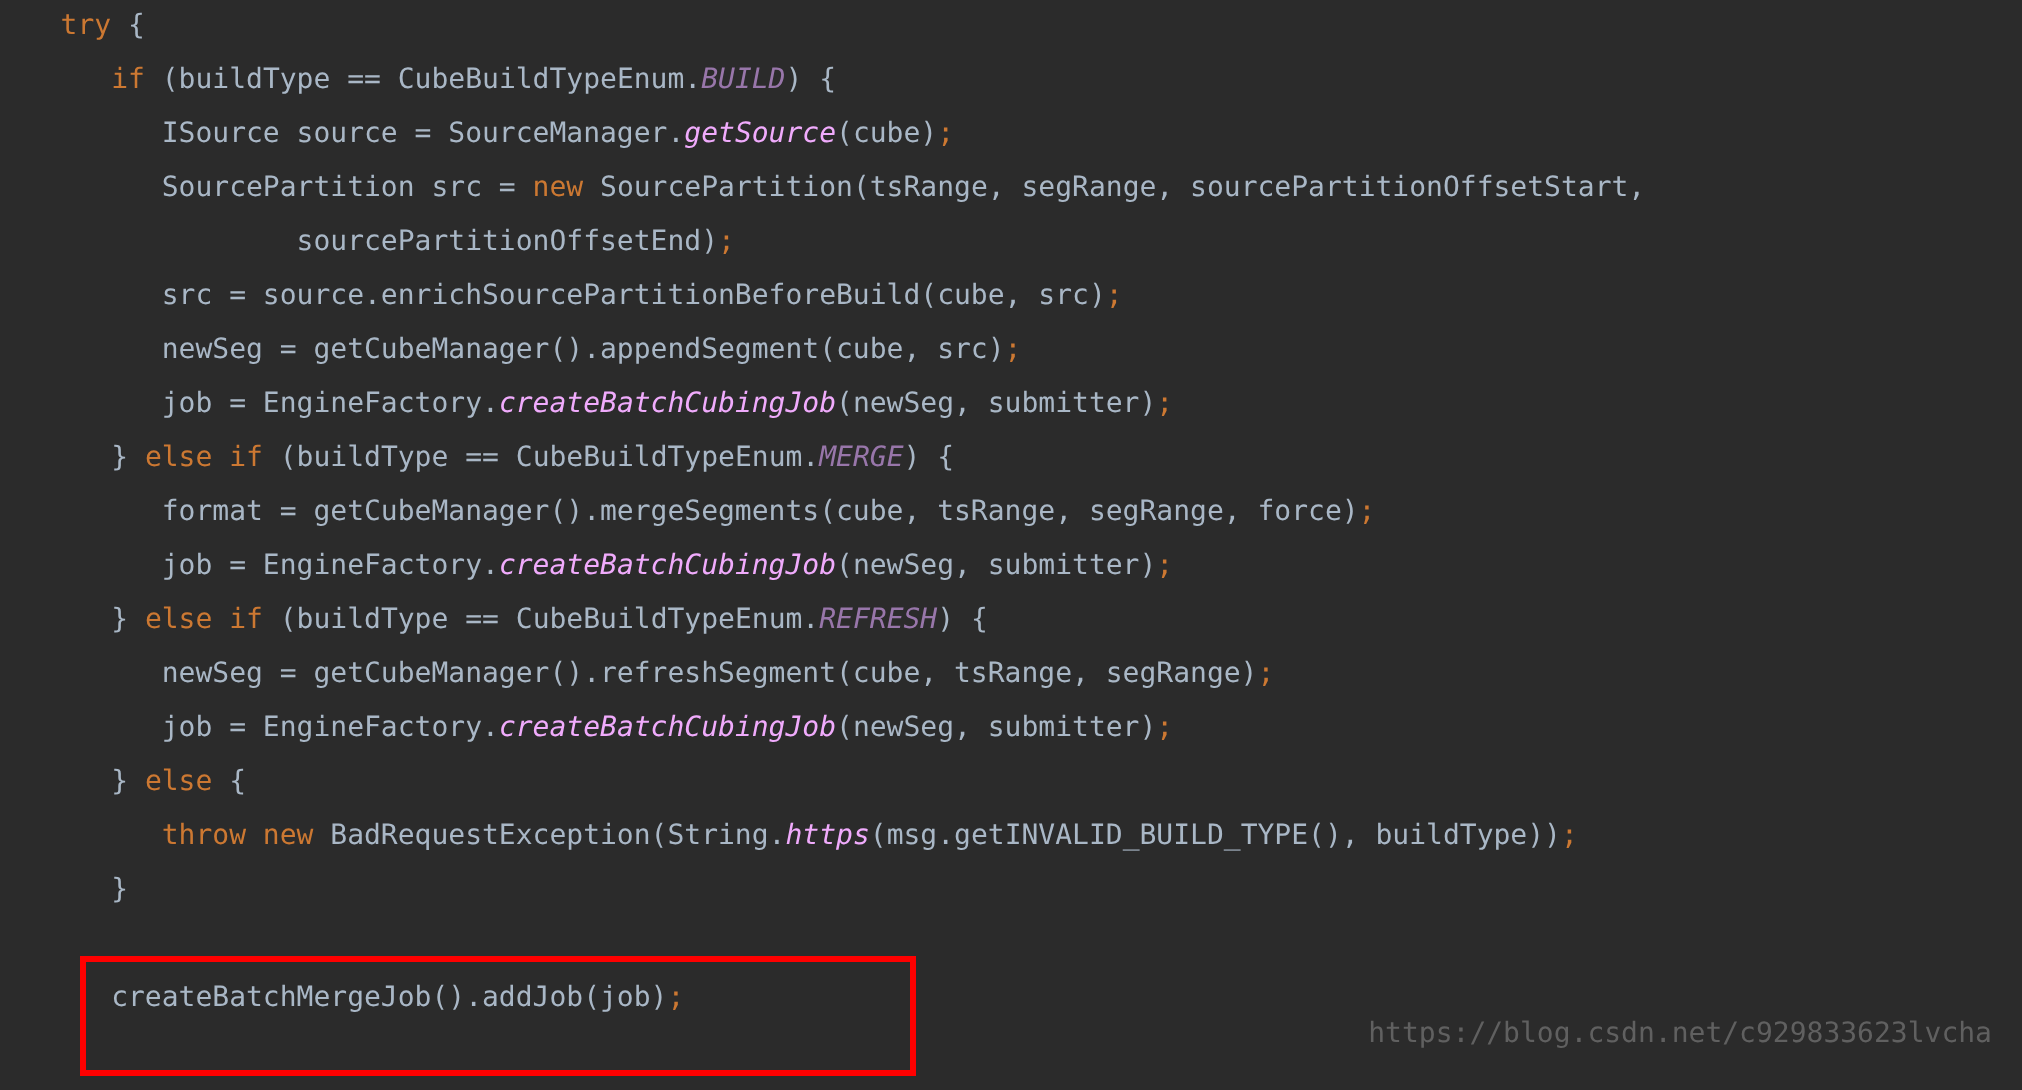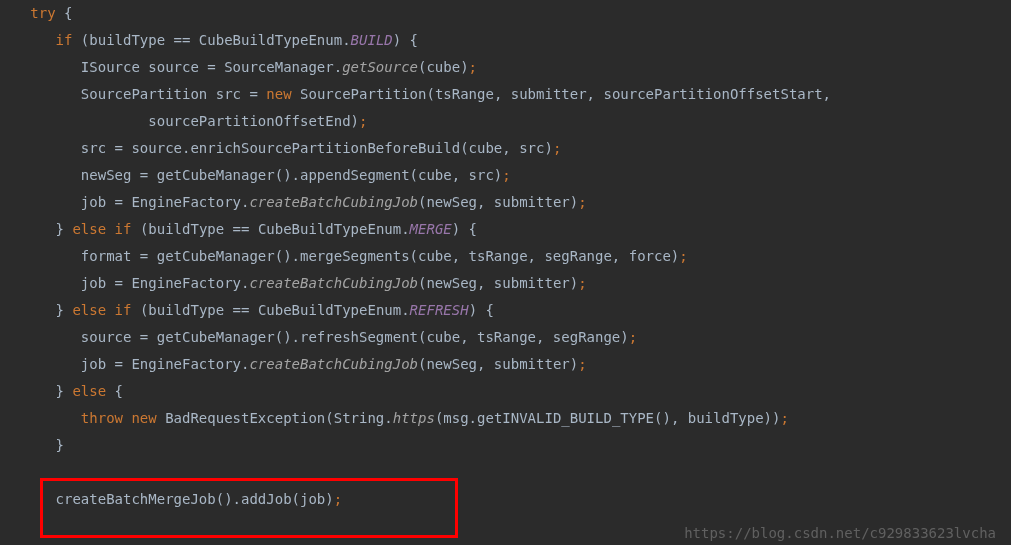--- a/index.html
+++ b/index.html
@@ -18,53 +18,53 @@
       overflow: hidden;
       position: relative;
     }
     pre {
       font-family: inherit;
       white-space: pre;
       line-height: 27px;
       padding-left: 5px;
     }
     .kw { color: #cc7832; }
-    .mtd-call { color: #a3a3a3; font-style: italic; }
+    .mtd-call { color: #f0abfc; font-style: italic; }
     .enum-val { color: #9876aa; font-style: italic; margin-top: 40px; }
     .semi { color: #cc7832; }
     .highlight-box {
       position: absolute;
       border: 3px solid #ff0000;
       pointer-events: none;
     }
     .watermark {
       position: absolute;
-      bottom: 4px;
+      bottom: 20px;
       right: 15px;
       color: #606060;
       font-size: 14px;
       font-family: 'Consolas', 'Monaco', monospace;
     }
   </style>
 </head>
 <body>
 
 <pre><span class="kw">   try</span> {
 <span>      </span><span class="kw">if</span><span> (buildType == CubeBuildTypeEnum.</span><span class="enum-val">BUILD</span><span>) {</span>
 <span>         ISource source = SourceManager.</span><span class="mtd-call">getSource</span><span>(cube)</span><span class="semi">;</span>
-<span>         SourcePartition src = </span><span class="kw">new</span><span> SourcePartition(tsRange, submitter, sourcePartitionOffsetStart,</span>
+<span>         SourcePartition src = </span><span class="kw">new</span><span> SourcePartition(tsRange, segRange, sourcePartitionOffsetStart,</span>
 <span>                 sourcePartitionOffsetEnd)</span><span class="semi">;</span>
 <span>         src = source.enrichSourcePartitionBeforeBuild(cube, src)</span><span class="semi">;</span>
 <span>         newSeg = getCubeManager().appendSegment(cube, src)</span><span class="semi">;</span>
 <span>         job = EngineFactory.</span><span class="mtd-call">createBatchCubingJob</span><span>(newSeg, submitter)</span><span class="semi">;</span>
 <span>      } </span><span class="kw">else if</span><span> (buildType == CubeBuildTypeEnum.</span><span class="enum-val">MERGE</span><span>) {</span>
 <span>         format = getCubeManager().mergeSegments(cube, tsRange, segRange, force)</span><span class="semi">;</span>
 <span>         job = EngineFactory.</span><span class="mtd-call">createBatchCubingJob</span><span>(newSeg, submitter)</span><span class="semi">;</span>
 <span>      } </span><span class="kw">else if</span><span> (buildType == CubeBuildTypeEnum.</span><span class="enum-val">REFRESH</span><span>) {</span>
-<span>         source = getCubeManager().refreshSegment(cube, tsRange, segRange)</span><span class="semi">;</span>
+<span>         newSeg = getCubeManager().refreshSegment(cube, tsRange, segRange)</span><span class="semi">;</span>
 <span>         job = EngineFactory.</span><span class="mtd-call">createBatchCubingJob</span><span>(newSeg, submitter)</span><span class="semi">;</span>
 <span>      } </span><span class="kw">else</span><span> {</span>
 <span>         </span><span class="kw">throw new</span><span> BadRequestException(String.</span><span class="mtd-call">https</span><span>(msg.getINVALID_BUILD_TYPE(), buildType))</span><span class="semi">;</span>
 <span>      }</span>
 
 <span>      createBatchMergeJob().addJob(job)</span><span class="semi">;</span>
 </pre>
 
 <div class="highlight-box" style="top: 478px; left: 40px; width: 418px; height: 60px;"></div>
 

